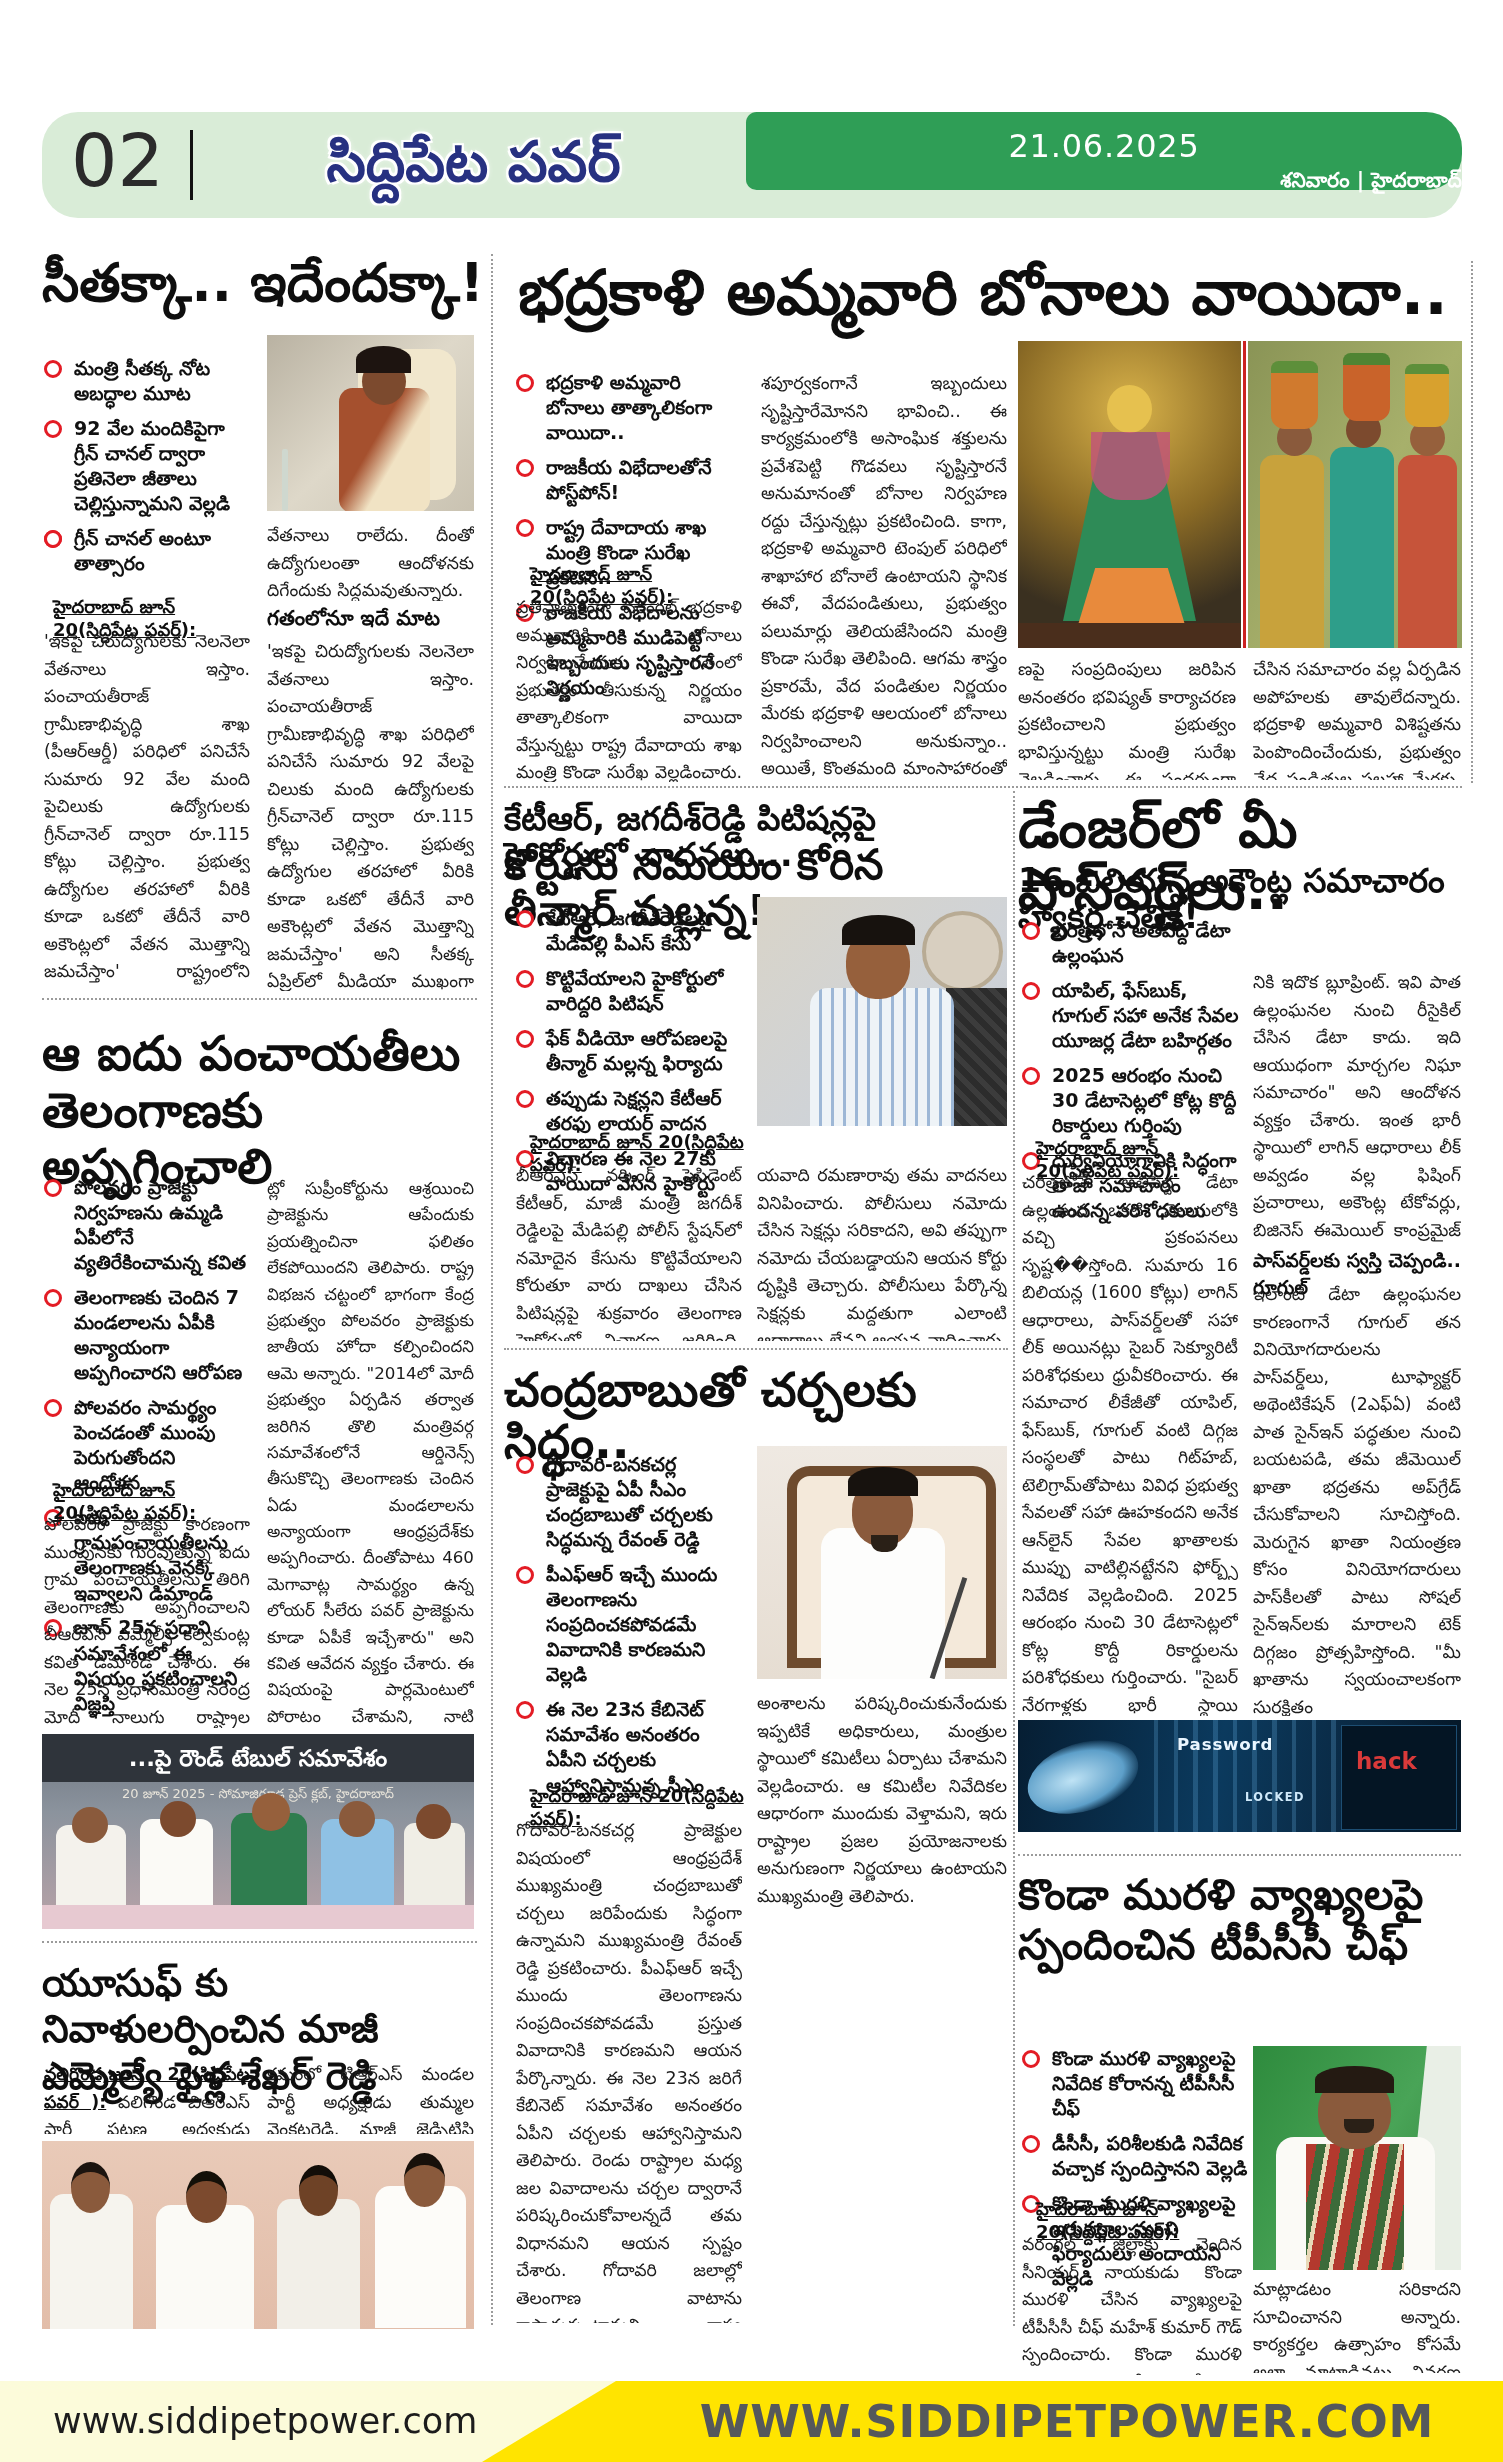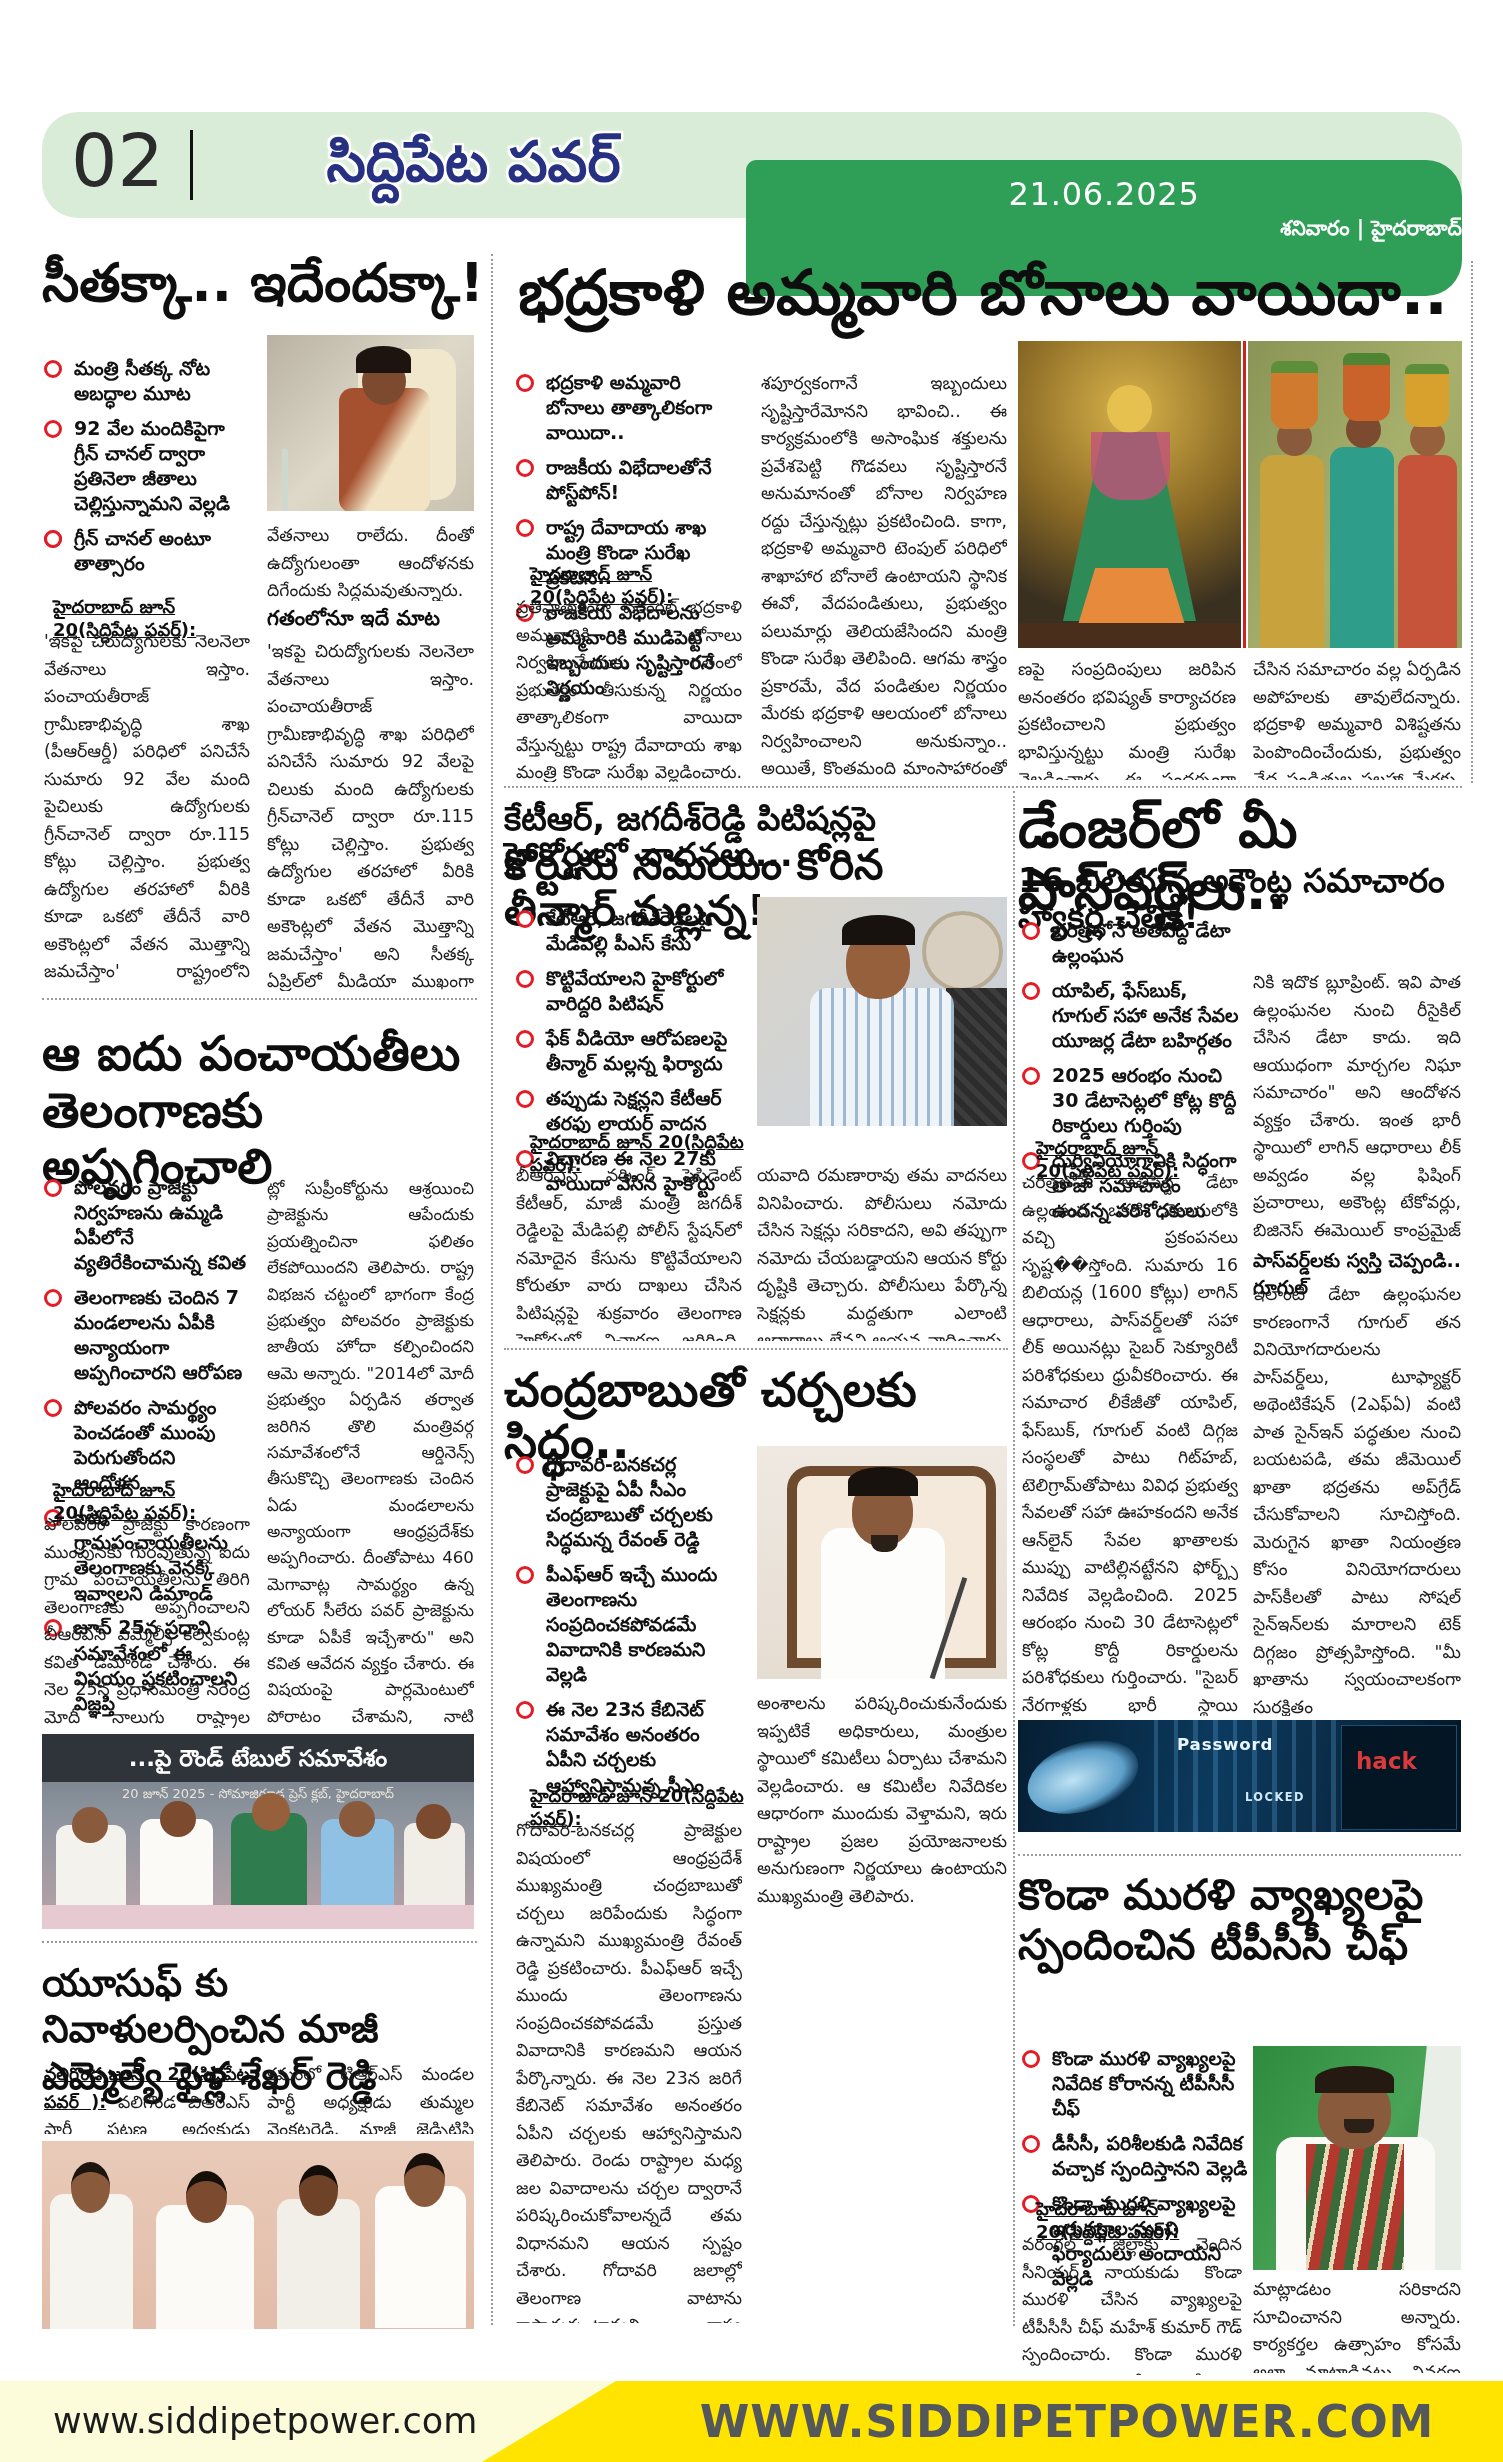--- a/index.html
+++ b/index.html
@@ -14,22 +14,22 @@
   .ring{position:absolute;left:0;top:3.8px;width:12px;height:12px;
         border:3px solid #e31c25;border-radius:50%;background:#fff;}
   .dateline{font-weight:800;font-size:18px;color:#0e0e0e;text-decoration:underline;line-height:1.3;}
   .subhead{font-weight:800;font-size:20.4px;color:#0e0e0e;}
   .vsep{border-left:2.3px dotted #9b9b9b;width:0;}
   .hdiv{border-top:2.3px dotted #9b9b9b;height:0;}
   .ph{position:absolute;overflow:hidden;}
   .shape{position:absolute;}
   
   .hdrbar{background:#d9ecd7;border-radius:36px;}
-  .hdrgreen{position:absolute;left:704px;top:0;width:716px;height:136px;
-            background:#2f9e56;border-radius:10.6px 36px 36px 10.6px;color:#fff;text-align:center;margin-top:48px;}
+  .hdrgreen{position:absolute;left:704px;top:0;width:716px;height:78px;
+            background:#2f9e56;border-radius:10.6px 36px 36px 10.6px;color:#fff;text-align:center;}
   .masthead{font-weight:900;color:#273181;
     text-shadow:2.3px 2.3px 0 #fff,-2.3px -2.3px 0 #fff,2.3px -2.3px 0 #fff,-2.3px 2.3px 0 #fff,0 0 7.6px #fff;}
   
   .footer{background:#ffe400;}
   .footer-left{position:absolute;left:0;top:0;width:100%;height:100%;background:#fcfbda;
                clip-path:polygon(0 0,616px 0,482px 100%,0 100%);}
 </style>
 </head>
 <body>
 

